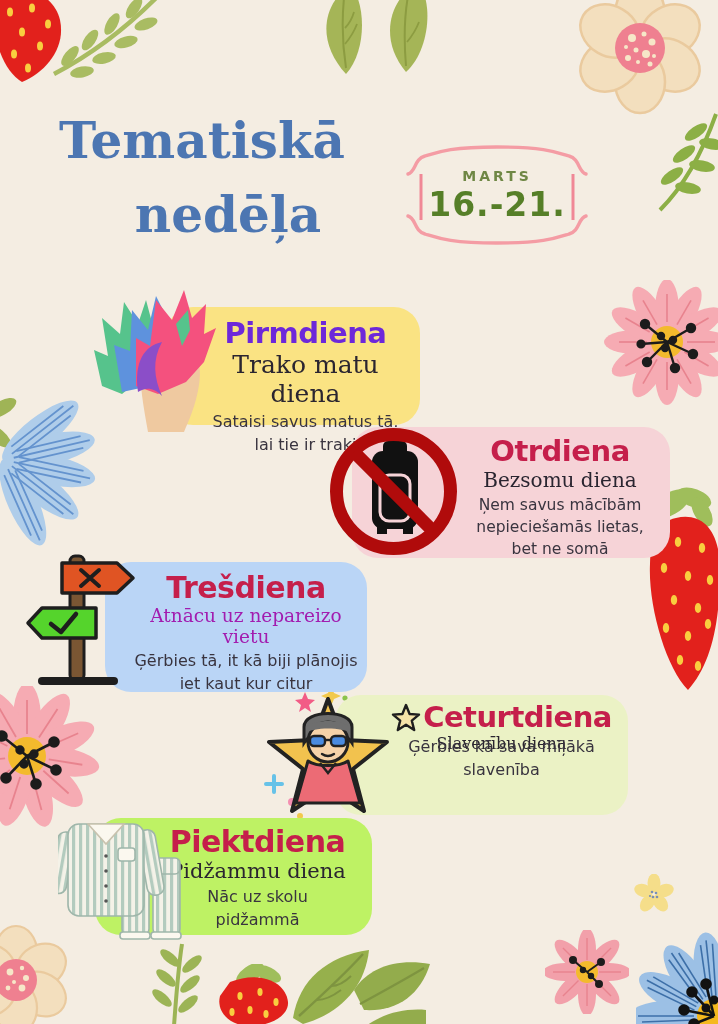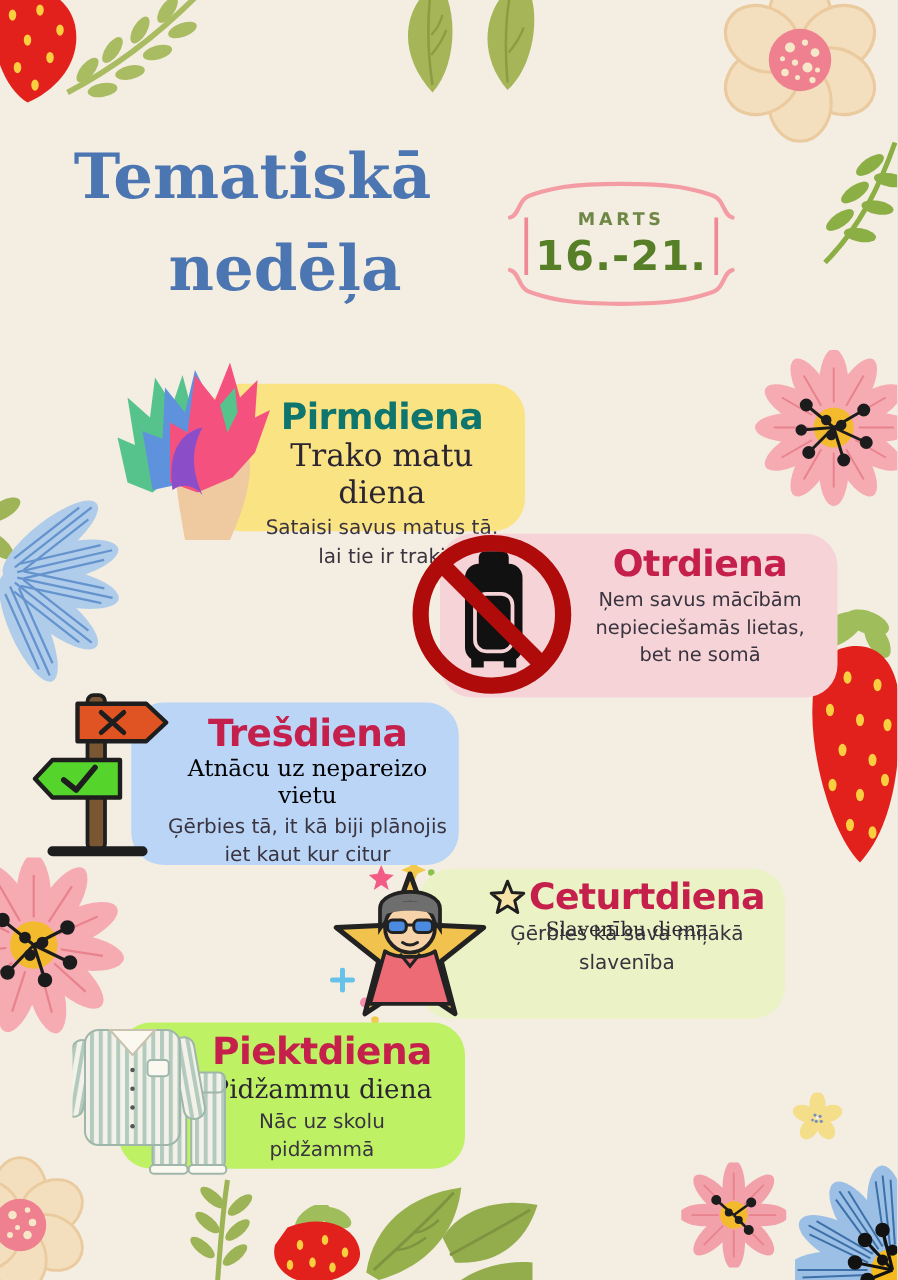--- a/index.html
+++ b/index.html
@@ -427,36 +427,37 @@
       <path d="M2,32 C10,30 8,17 19,14 C32,10 44,5 91,5 C138,5 150,10 163,14 C174,17 172,30 180,32" stroke="#F49CA4" stroke-width="3.4" fill="none" stroke-linecap="round"></path>
       <path d="M2,74 C10,76 8,89 19,92 C32,96 44,101 91,101 C138,101 150,96 163,92 C174,89 172,76 180,74" stroke="#F49CA4" stroke-width="3.4" fill="none" stroke-linecap="round"></path>
       <line x1="15" y1="32" x2="15" y2="78" stroke="#F08896" stroke-width="3"></line>
       <line x1="167" y1="32" x2="167" y2="78" stroke="#F08896" stroke-width="3"></line>
     </svg>
     <div class="badge-month">MARTS</div>
     <div class="badge-dates">16.-21.</div>
   </div>
 
   <div class="card card1" style="background: rgb(250, 227, 131);">
-    <div class="day" style="color: #0f766e;">Pirmdiena</div>
+    <div class="day" style="color: #6d28d9;">Pirmdiena</div>
     <div class="theme" style="color: rgb(42, 37, 48);">Trako matu diena</div>
     <div class="desc" style="color: rgb(57, 52, 63);">Sataisi savus matus tā,
 lai tie ir traki</div>
   </div>
 
   <div class="card card2" style="background: rgb(246, 211, 215);">
     <div class="day" style="color: rgb(197, 31, 75);">Otrdiena</div>
+    <div class="theme" style="color: rgb(42, 37, 48);">Bezsomu diena</div>
     <div class="desc" style="color: rgb(57, 52, 63);">Ņem savus mācībām
 nepieciešamās lietas,
 bet ne somā</div>
   </div>
 
   <div class="card card3" style="background: rgb(186, 213, 246);">
     <div class="day" style="color: rgb(197, 31, 75);">Trešdiena</div>
-    <div class="theme" style="color: #000000;">Atnācu uz nepareizo vietu</div>
+    <div class="theme" style="color: #a21caf;">Atnācu uz nepareizo vietu</div>
     <div class="desc" style="color: rgb(57, 52, 63);">Ģērbies tā, it kā biji plānojis
 iet kaut kur citur</div>
   </div>
 
   <div class="card card4" style="background: rgb(235, 242, 197);">
     <div class="day" style="color: rgb(197, 31, 75);">
       <svg width="30" height="30" viewBox="0 0 30 30" style="flex:0 0 auto">
         <path d="M15,2 L18.6,11 L28,11.6 L20.8,17.6 L23.2,27 L15,21.8 L6.8,27 L9.2,17.6 L2,11.6 L11.4,11 Z" fill="#F5E3A8" stroke="#1E1E1E" stroke-width="2.4" stroke-linejoin="round"></path>
       </svg>
       <span>Ceturtdiena</span>

